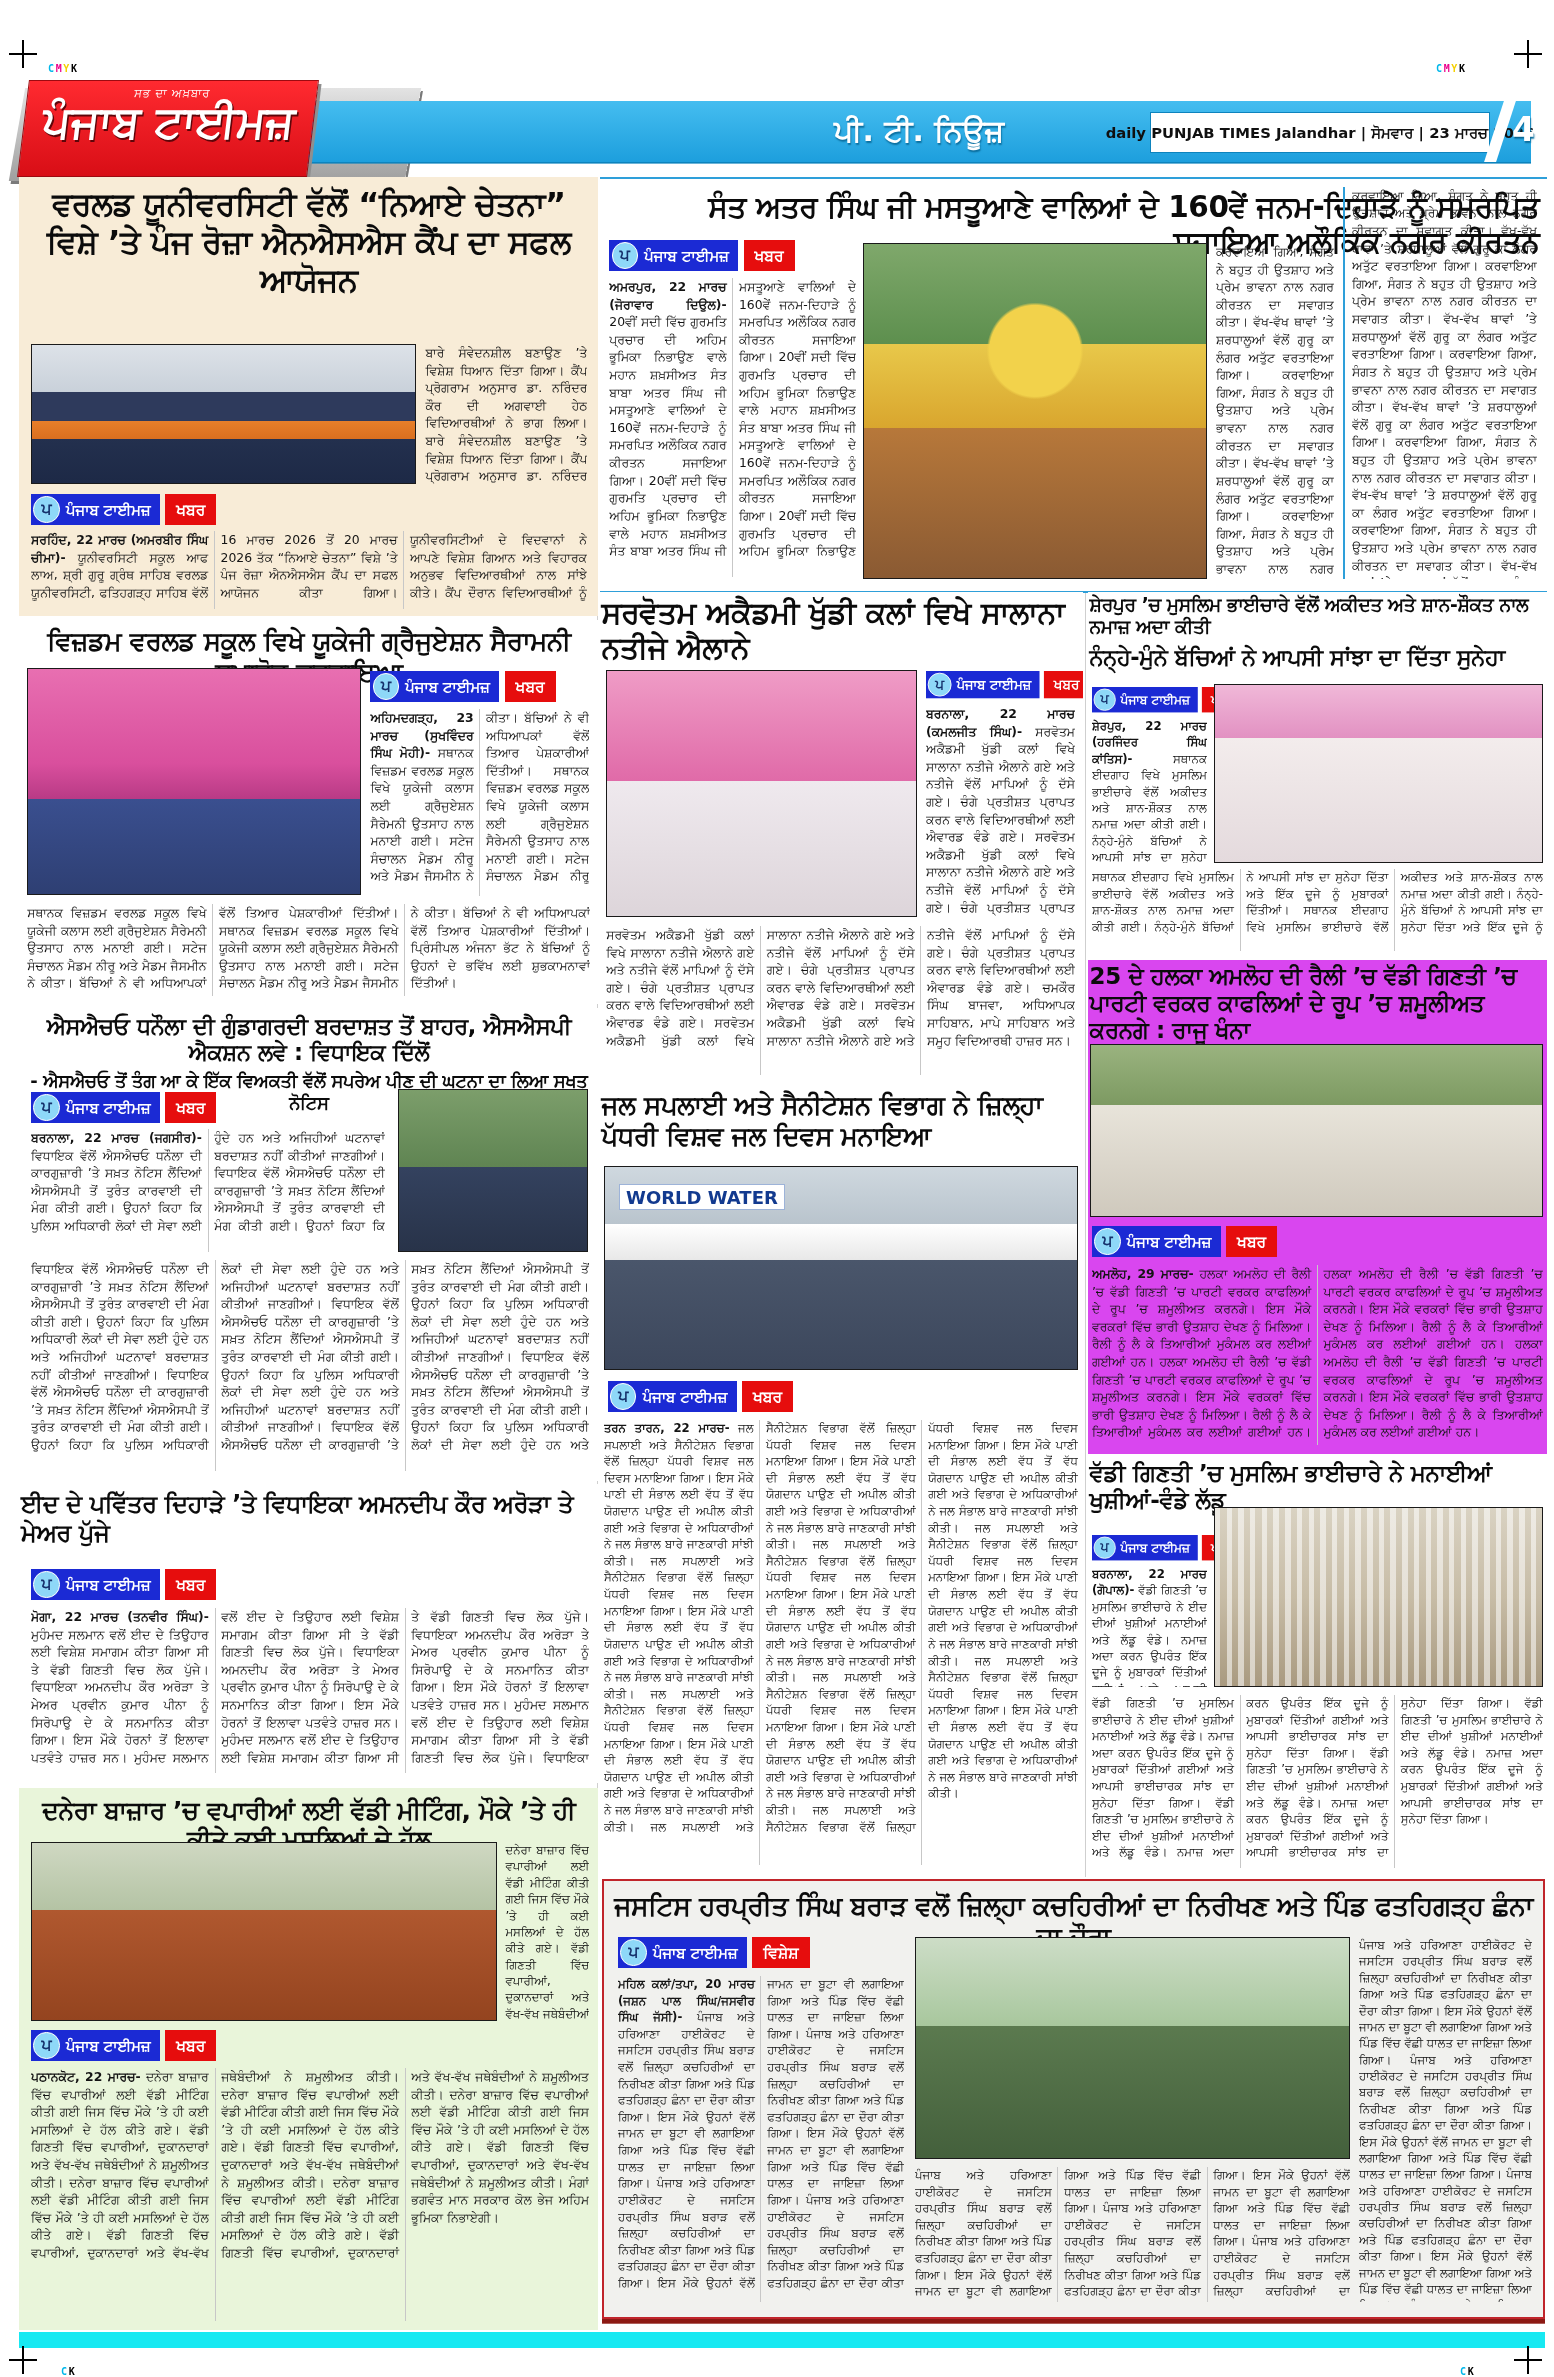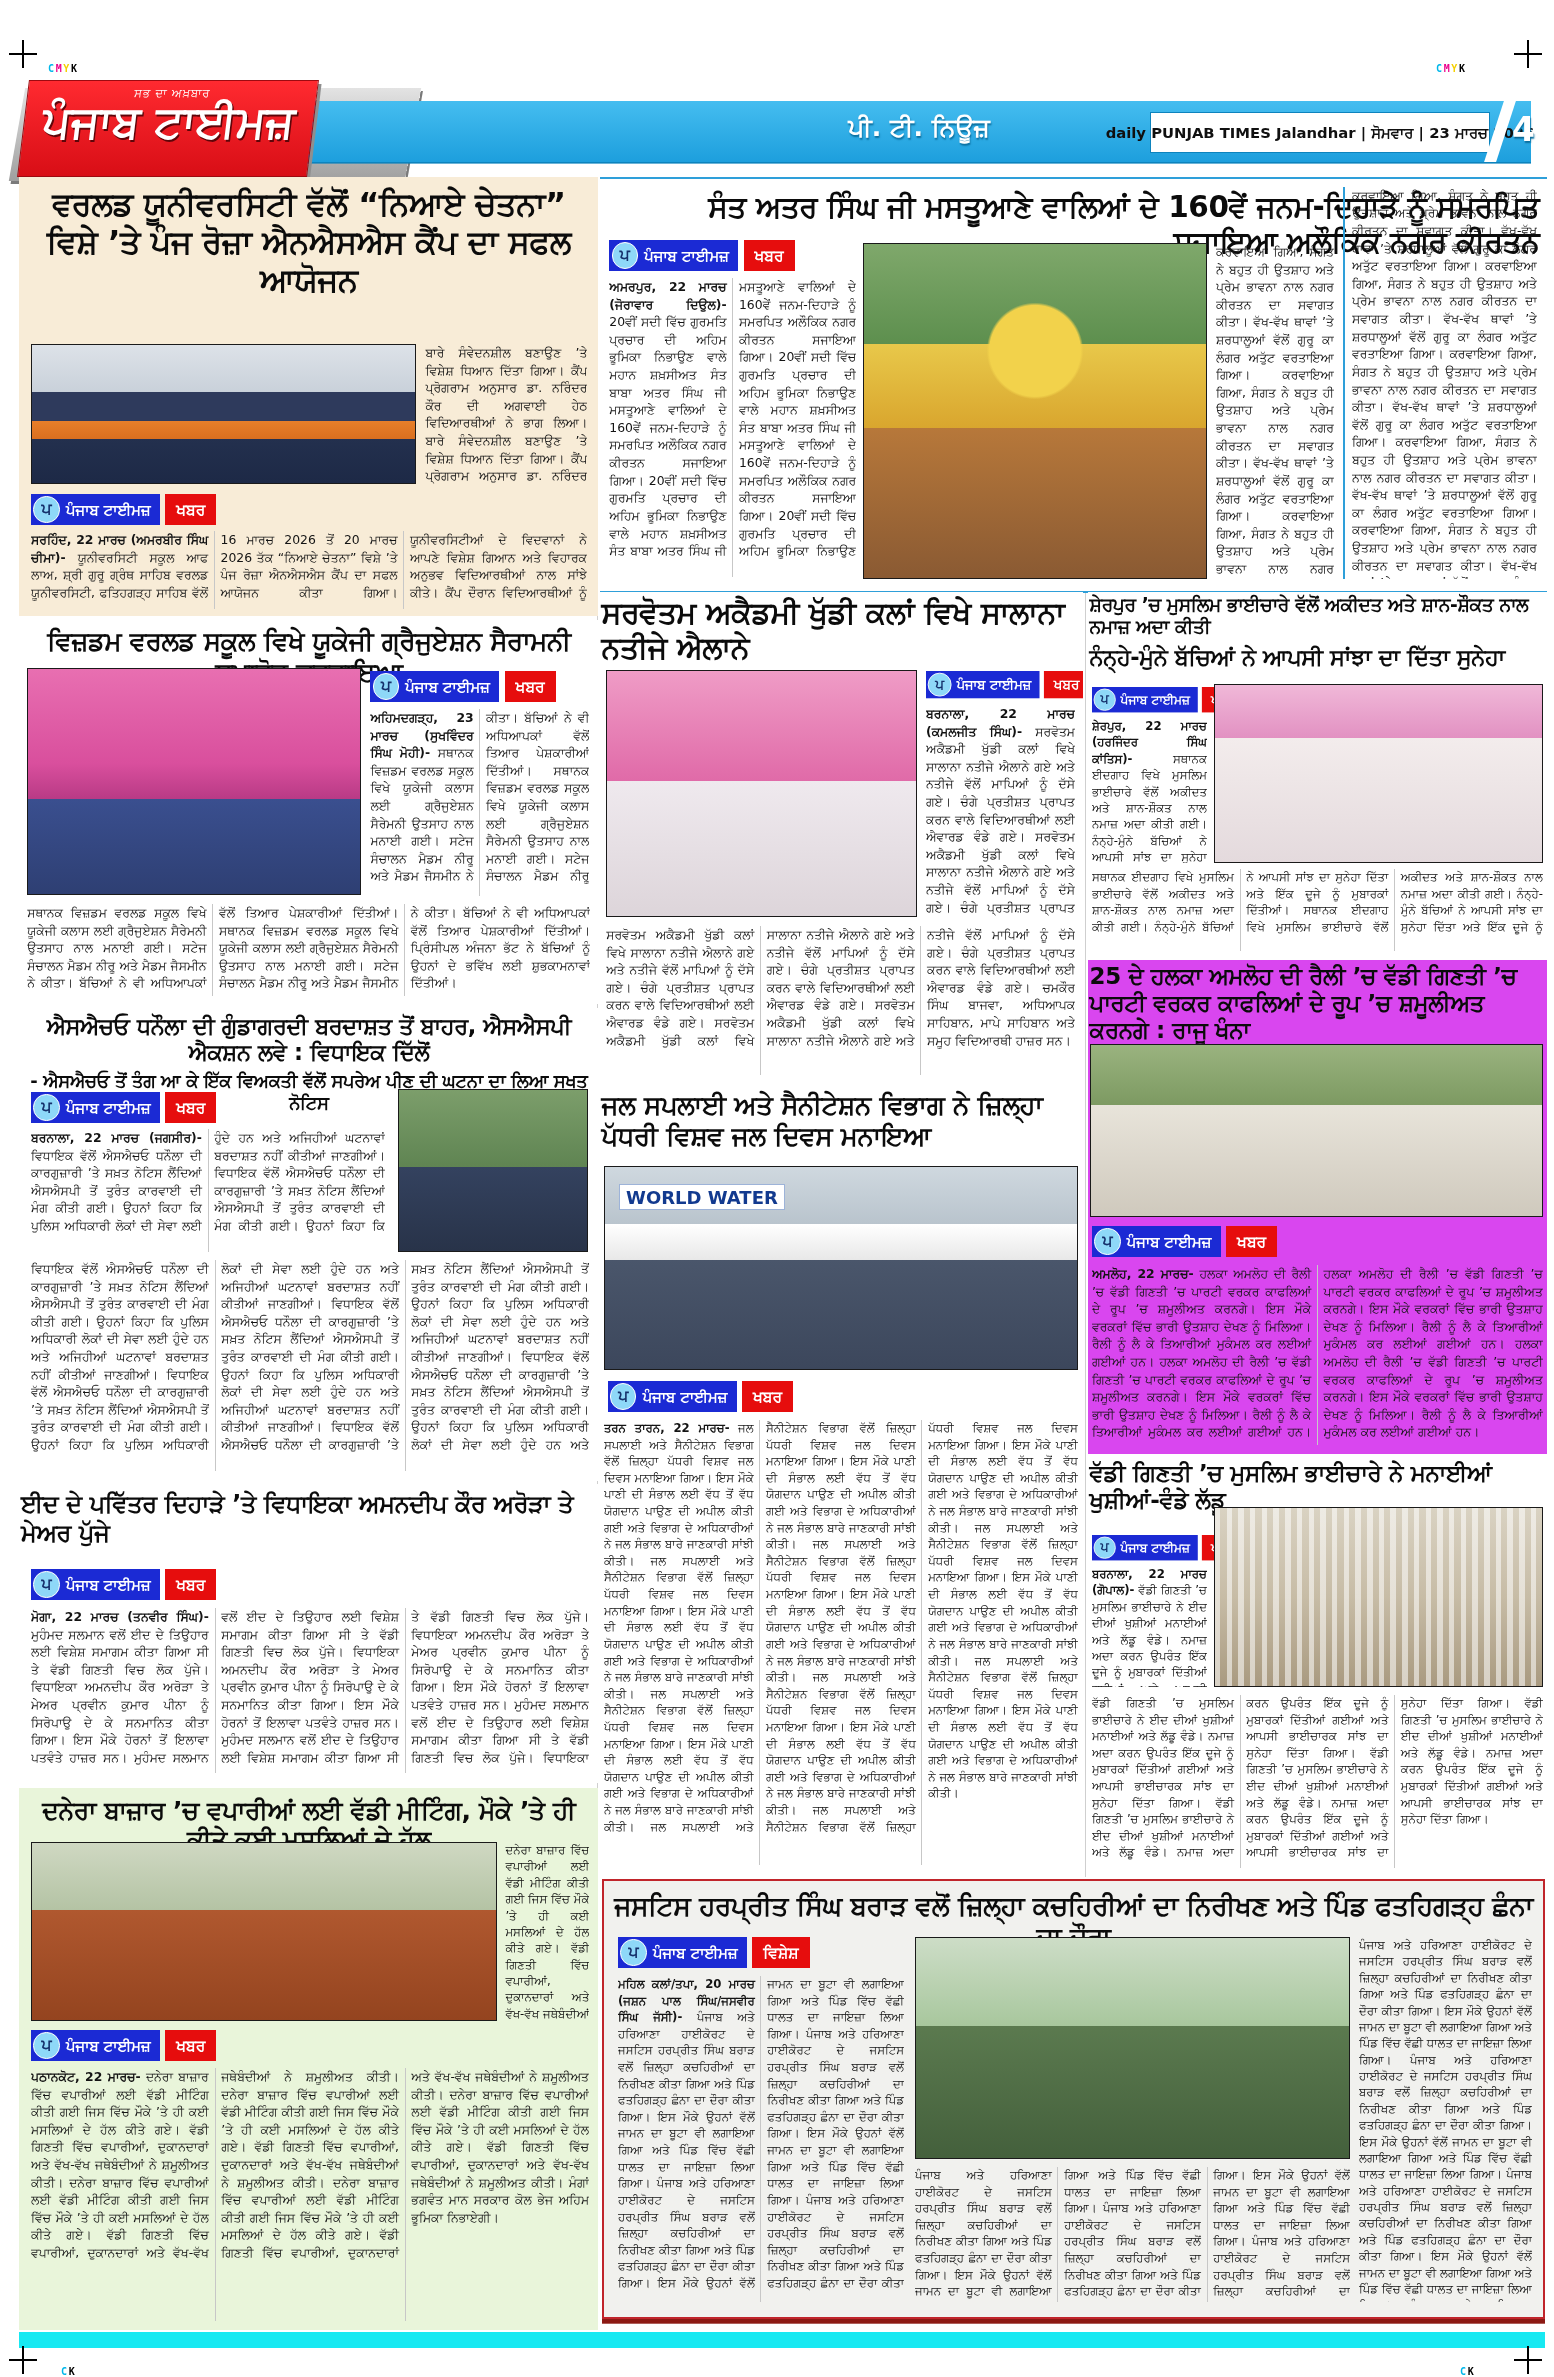--- a/index.html
+++ b/index.html
@@ -42,21 +42,21 @@
     <span class="c">C</span><span class="m">M</span><span class="y">Y</span><span class="k">K</span>
   </div>
   <div class="abs regletters" style="left:1436px;top:47px;text-align:right;">
     <span class="c">C</span><span class="m">M</span><span class="y">Y</span><span class="k">K</span>
   </div>
   <div class="cross abs" style="left:1514px;top:40px;"></div>
 
   <div class="abs" style="left:0;top:74px;width:1554px;height:101px;">
     <div class="abs" style="left:17px;top:14px;width:396px;height:93px;background:linear-gradient(180deg,#e3e3e3,#9f9f9f);transform:skewX(-10deg);box-shadow:2.3px 3.1px 0 #7a7a7a;"></div>
     <div class="abs" style="left:307px;top:27px;width:1224px;height:61px;background:linear-gradient(180deg,#45bdf0,#1d9fdd);box-shadow:0 1.6px 0 #0d83bd;">
-      <div class="abs" style="left:0;right:0;top:12.4px;text-align:center;color:#ffffff;font-weight:bold;font-size:25px;text-shadow:0.8px 1.6px 1.6px #0b6e9e;">ਪੀ. ਟੀ. ਨਿਊਜ਼</div>
+      <div class="abs" style="left:0;right:0;top:12.4px;text-align:center;color:#ffffff;font-weight:bold;font-size:30px;text-shadow:0.8px 1.6px 1.6px #0b6e9e;">ਪੀ. ਟੀ. ਨਿਊਜ਼</div>
       <div class="abs" style="left:843px;top:11px;width:338px;height:39px;background:#ffffff;border:0.8px solid #0d83bd;display:flex;align-items:center;justify-content:center;">
         <span style="font-weight:bold;font-size:14.8px;color:#101010;white-space:nowrap;">daily PUNJAB TIMES Jalandhar | ਸੋਮਵਾਰ | 23 ਮਾਰਚ 2026</span>
       </div>
       <div class="abs" style="left:1187px;top:0;width:12.4px;height:61px;background:#ffffff;transform:skewX(-18deg);"></div>
       <div class="abs" style="left:1197px;top:9.3px;width:39px;text-align:center;color:#ffffff;font-weight:bold;font-size:33px;text-shadow:0.8px 1.6px 1.6px #0b6e9e;">4</div>
     </div>
     <div class="abs" style="left:23px;top:6.2px;width:288px;height:95px;background:linear-gradient(180deg,#ff2a30,#d80e16);transform:skewX(-7deg);border:1.6px solid #9d0a10;box-shadow:3.1px 3.9px 0 #8f8f8f;">
       <div style="text-align:center;color:#ffffff;font-size:11.7px;margin-top:4.7px;letter-spacing:0.8px;">ਸਭ ਦਾ ਅਖ਼ਬਾਰ</div>
       <div style="text-align:center;color:#ffffff;font-weight:bold;font-size:44px;line-height:1.0;text-shadow:1.6px 2.3px 0 #5e0509;">ਪੰਜਾਬ ਟਾਈਮਜ਼</div>
     </div>
@@ -229,21 +229,21 @@
     <div class="photo" style="left:1.6px;top:84px;width:453px;height:173px;background:
            linear-gradient(180deg,#9ab37f 0%,#7d9a62 35%,#e8e4da 35%,#cfc9bd 100%);"></div>
     <div class="badge" style="left:3.9px;top:266px;">
       <span class="bar">
           <span class="circ">ਪ</span>
           <span class="brand">ਪੰਜਾਬ ਟਾਈਮਜ਼</span>
         </span>
       <span class="tag">ਖਬਰ</span>
     </div>
     <div class="cols" style="position:absolute;left:3.9px;top:305px;width:451px;height:180px;column-count:2;">
-      <span class="dl">ਅਮਲੋਹ, 22 ਮਾਰਚ-</span>
+      <span class="dl">ਅਮਲੋਹ, 29 ਮਾਰਚ-</span>
       <span>ਹਲਕਾ ਅਮਲੋਹ ਦੀ ਰੈਲੀ ’ਚ ਵੱਡੀ ਗਿਣਤੀ ’ਚ ਪਾਰਟੀ ਵਰਕਰ ਕਾਫਲਿਆਂ ਦੇ ਰੂਪ ’ਚ ਸ਼ਮੂਲੀਅਤ ਕਰਨਗੇ। ਇਸ ਮੌਕੇ ਵਰਕਰਾਂ ਵਿੱਚ ਭਾਰੀ ਉਤਸ਼ਾਹ ਦੇਖਣ ਨੂੰ ਮਿਲਿਆ। ਰੈਲੀ ਨੂੰ ਲੈ ਕੇ ਤਿਆਰੀਆਂ ਮੁਕੰਮਲ ਕਰ ਲਈਆਂ ਗਈਆਂ ਹਨ। ਹਲਕਾ ਅਮਲੋਹ ਦੀ ਰੈਲੀ ’ਚ ਵੱਡੀ ਗਿਣਤੀ ’ਚ ਪਾਰਟੀ ਵਰਕਰ ਕਾਫਲਿਆਂ ਦੇ ਰੂਪ ’ਚ ਸ਼ਮੂਲੀਅਤ ਕਰਨਗੇ। ਇਸ ਮੌਕੇ ਵਰਕਰਾਂ ਵਿੱਚ ਭਾਰੀ ਉਤਸ਼ਾਹ ਦੇਖਣ ਨੂੰ ਮਿਲਿਆ। ਰੈਲੀ ਨੂੰ ਲੈ ਕੇ ਤਿਆਰੀਆਂ ਮੁਕੰਮਲ ਕਰ ਲਈਆਂ ਗਈਆਂ ਹਨ। ਹਲਕਾ ਅਮਲੋਹ ਦੀ ਰੈਲੀ ’ਚ ਵੱਡੀ ਗਿਣਤੀ ’ਚ ਪਾਰਟੀ ਵਰਕਰ ਕਾਫਲਿਆਂ ਦੇ ਰੂਪ ’ਚ ਸ਼ਮੂਲੀਅਤ ਕਰਨਗੇ। ਇਸ ਮੌਕੇ ਵਰਕਰਾਂ ਵਿੱਚ ਭਾਰੀ ਉਤਸ਼ਾਹ ਦੇਖਣ ਨੂੰ ਮਿਲਿਆ। ਰੈਲੀ ਨੂੰ ਲੈ ਕੇ ਤਿਆਰੀਆਂ ਮੁਕੰਮਲ ਕਰ ਲਈਆਂ ਗਈਆਂ ਹਨ। ਹਲਕਾ ਅਮਲੋਹ ਦੀ ਰੈਲੀ ’ਚ ਵੱਡੀ ਗਿਣਤੀ ’ਚ ਪਾਰਟੀ ਵਰਕਰ ਕਾਫਲਿਆਂ ਦੇ ਰੂਪ ’ਚ ਸ਼ਮੂਲੀਅਤ ਕਰਨਗੇ। ਇਸ ਮੌਕੇ ਵਰਕਰਾਂ ਵਿੱਚ ਭਾਰੀ ਉਤਸ਼ਾਹ ਦੇਖਣ ਨੂੰ ਮਿਲਿਆ। ਰੈਲੀ ਨੂੰ ਲੈ ਕੇ ਤਿਆਰੀਆਂ ਮੁਕੰਮਲ ਕਰ ਲਈਆਂ ਗਈਆਂ ਹਨ। </span>
     </div>
   </section>
 
   <section class="article" style="left:600px;top:1087px;width:483px;height:789px;background:#ffffff;">
     <div class="hl" style="margin:3.1px 1.6px 0;font-size:26px;">ਜਲ ਸਪਲਾਈ ਅਤੇ ਸੈਨੀਟੇਸ਼ਨ ਵਿਭਾਗ ਨੇ ਜ਼ਿਲ੍ਹਾ ਪੱਧਰੀ ਵਿਸ਼ਵ ਜਲ ਦਿਵਸ ਮਨਾਇਆ</div>
     <div class="photo" style="left:3.9px;top:79px;width:474px;height:204px;background:
            linear-gradient(180deg,#cfd8df 0%,#b9c4cd 28%,#ffffff 28%,#e8e8e8 46%,#4a566b 46%,#3c475c 100%);">
       <div class="pbanner" style="left:14px;top:17px;">WORLD WATER</div>
     </div>

